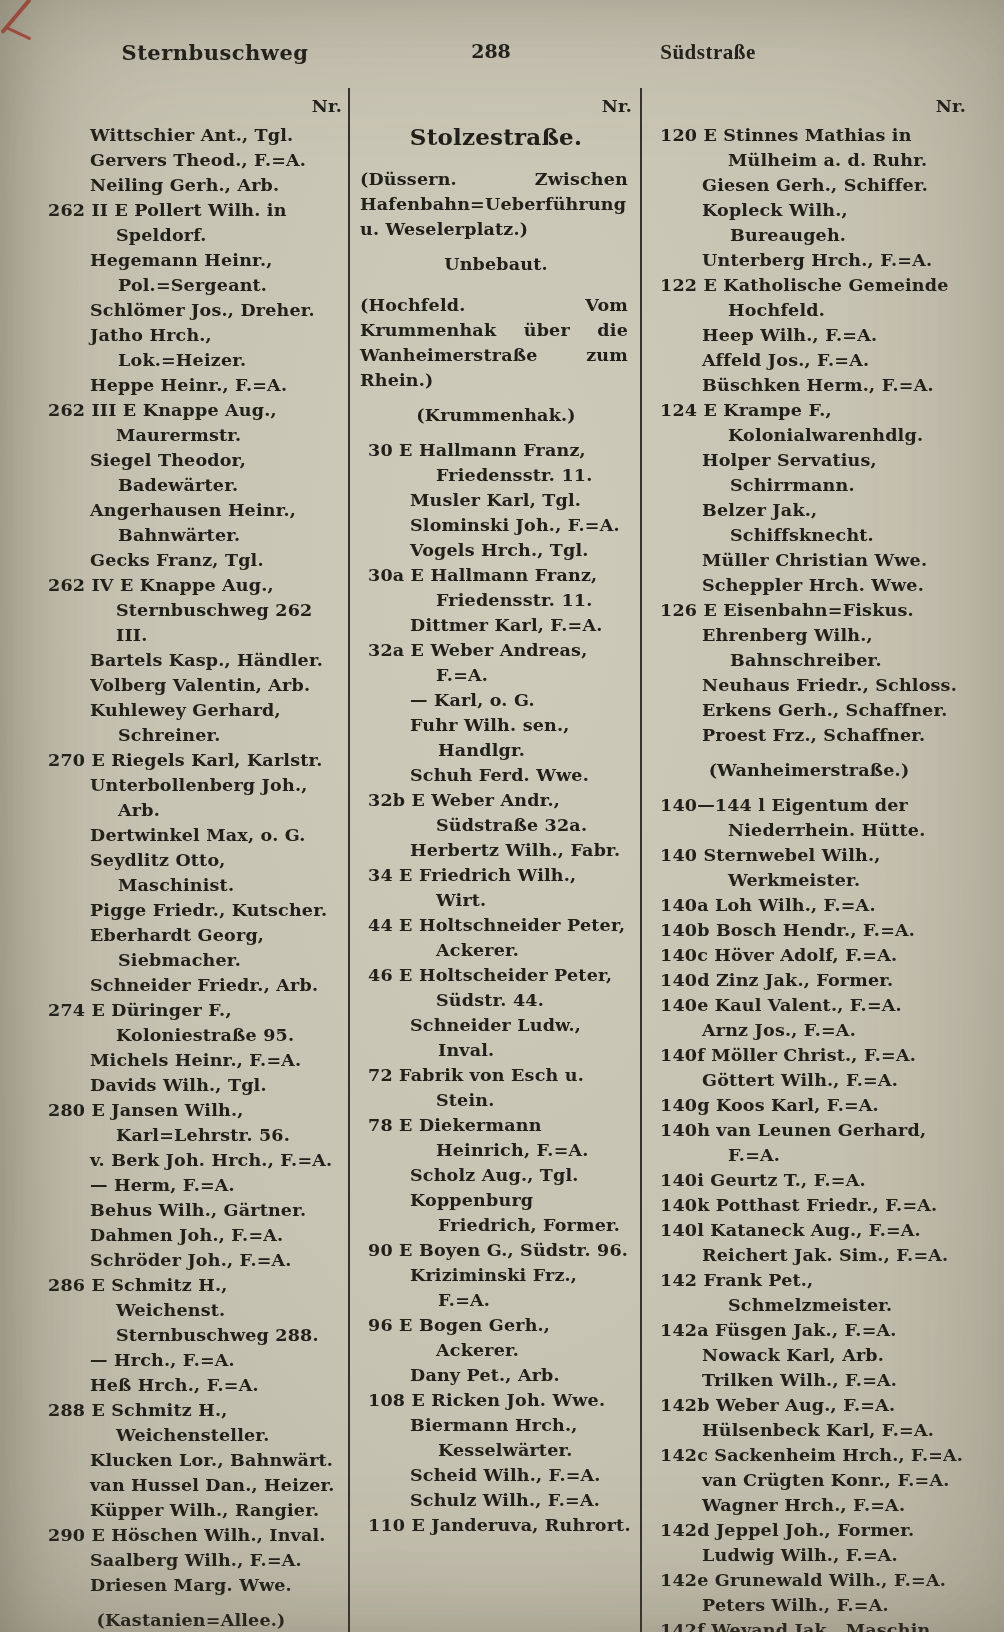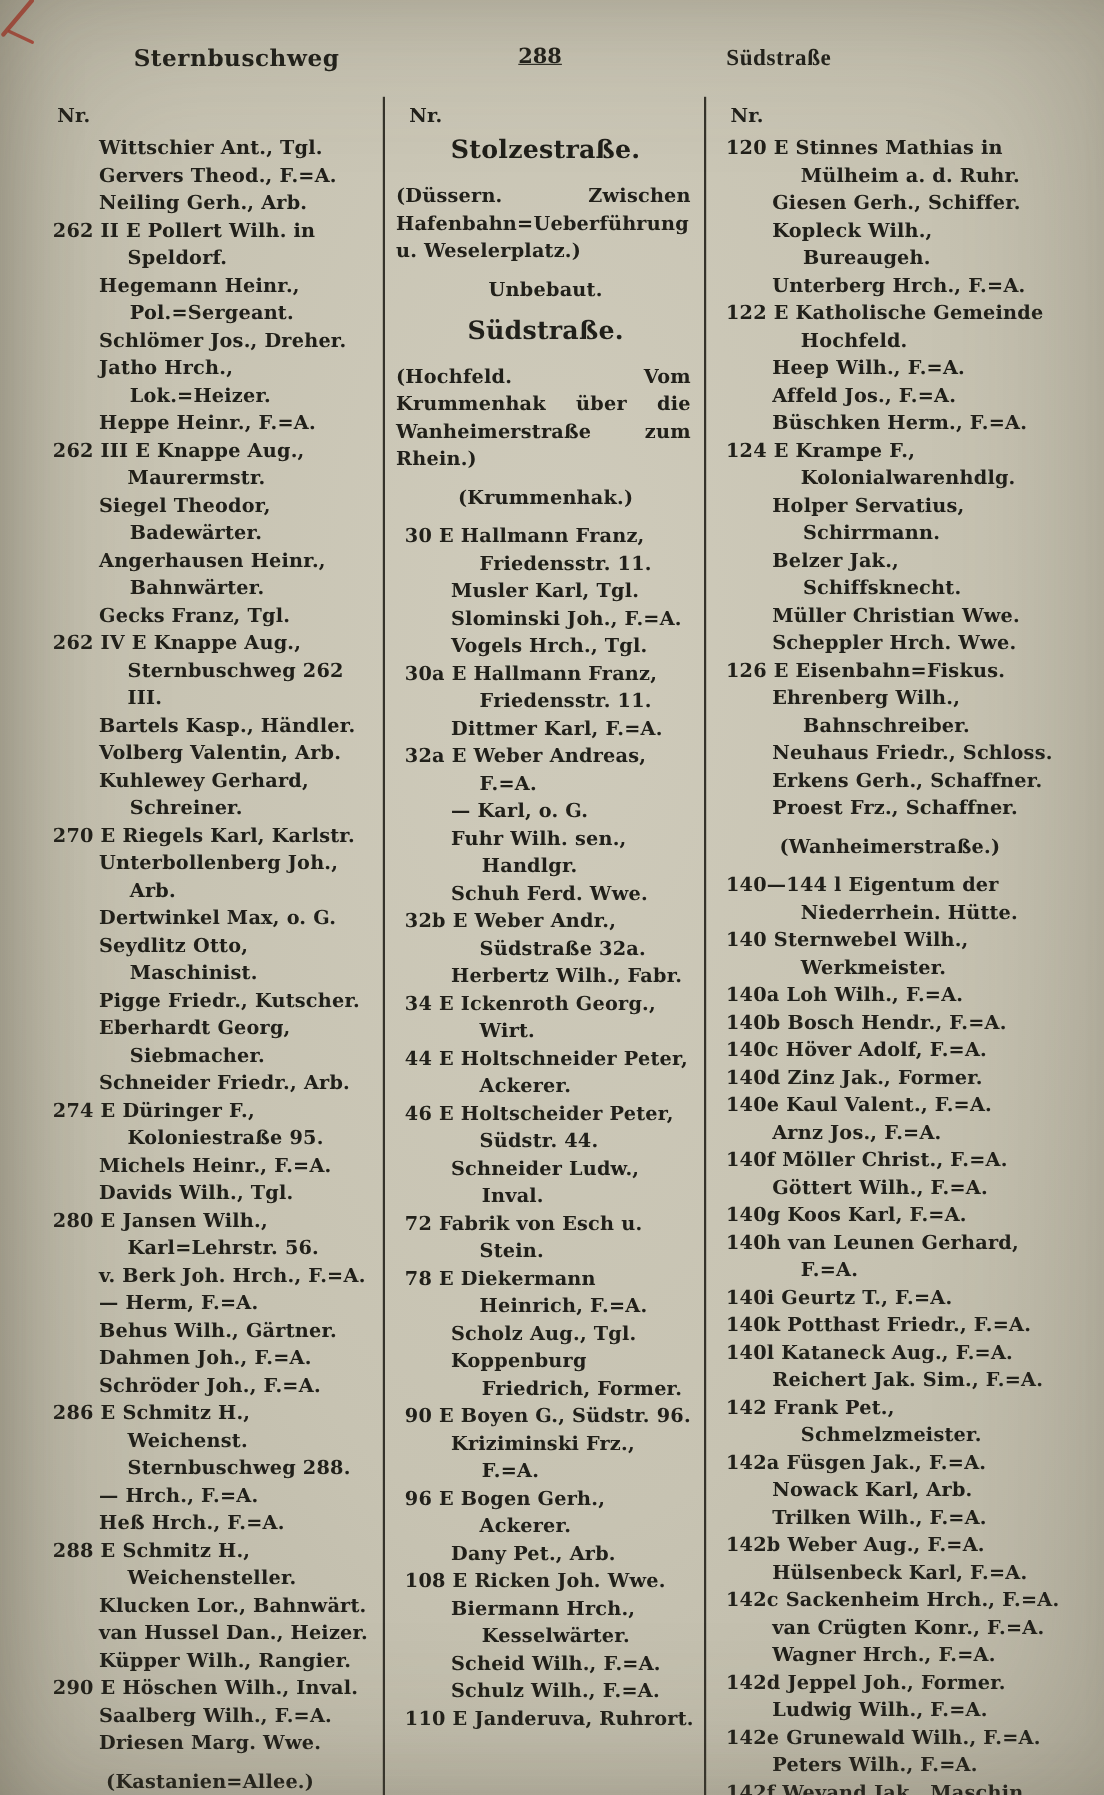--- a/index.html
+++ b/index.html
@@ -14,31 +14,31 @@
     font-weight: 700;
     overflow: hidden;
   }
   .page::after {
     content: "";
     position: absolute; inset: 0; pointer-events: none;
     box-shadow: inset 0 0 150px rgba(82,76,60,.30), inset 30px 0 70px -30px rgba(82,76,60,.35);
   }
   .running-head { position: absolute; top: 40px; left: 0; width: 100%; height: 28px; }
   .head-left  { position: absolute; left: 100px; width: 230px; text-align: center; font-size: 21px; letter-spacing: .5px; }
-  .head-center{ position: absolute; left: 438px; width: 106px; text-align: center; font-size: 19px; text-decoration: underline; }
+  .head-center{ position: absolute; left: 438px; width: 106px; text-align: center; font-size: 19px; }
   .head-right { position: absolute; left: 623px; width: 170px; text-align: center; font-size: 21px; letter-spacing: .5px; font-family: Liberation Serif, serif; }
   .rule { position: absolute; top: 88px; bottom: 0; width: 2px; background: #35332b; }
   .rule-1 { left: 348px; }
   .rule-2 { left: 640px; }
   .col { position: absolute; top: 94px; }
   .col-1 { left: 40px;  width: 302px; }
   .col-2 { left: 360px; width: 272px; }
   .col-3 { left: 652px; width: 314px; }
   .line { font-size: 17.5px; line-height: 25px; letter-spacing: .2px; }
-  .nr-label { padding-left: 12px; margin-bottom: 4px; }
+  .nr-label { padding-left: 12px; margin-bottom: 4px; text-align: right; }
   .entry { padding-left: 76px; text-indent: -68px; }
   .sub   { padding-left: 78px; text-indent: -28px; }
   .street{ text-align: center; font-size: 23px; line-height: 28px; margin: 2px 0; text-indent: 0; }
   .note  { margin: 16px 4px 8px 0; text-align: justify; text-indent: 0; }
   .center{ text-align: center; margin: 10px 0; text-indent: 0; }
   .num { white-space: nowrap; }
   .scan-mark { position: absolute; background: #b8392b; opacity: .85; border-radius: 2px; }
   .mark-a { left: -6px; top: 14px; width: 44px; height: 4px; transform: rotate(-50deg); }
   .mark-b { left: 6px;  top: 32px; width: 26px; height: 3px; transform: rotate(25deg); }
 </style>
@@ -102,36 +102,35 @@
       <div class="line entry"><span class="num">290 E</span> <span>Höschen Wilh., Inval.</span></div>
       <div class="line sub"><span>Saalberg Wilh., F.=A.</span></div>
       <div class="line sub"><span>Driesen Marg. Wwe.</span></div>
       <div class="line center"><span>(Kastanien=Allee.)</span></div>
     </section>
   <section class="col col-2">
       <div class="line nr-label">Nr.</div>
       <div class="line street"><span>Stolzestraße.</span></div>
       <div class="line note"><span>(Düssern. Zwischen Hafenbahn=Ueberführung u. Weselerplatz.)</span></div>
       <div class="line center"><span>Unbebaut.</span></div>
-      <div class="line street"><span>Südstraße.</span></div>
       <div class="line note"><span>(Hochfeld. Vom Krummenhak über die Wanheimerstraße zum Rhein.)</span></div>
       <div class="line center"><span>(Krummenhak.)</span></div>
       <div class="line entry"><span class="num">30 E</span> <span>Hallmann Franz, Friedensstr. 11.</span></div>
       <div class="line sub"><span>Musler Karl, Tgl.</span></div>
       <div class="line sub"><span>Slominski Joh., F.=A.</span></div>
       <div class="line sub"><span>Vogels Hrch., Tgl.</span></div>
       <div class="line entry"><span class="num">30a E</span> <span>Hallmann Franz, Friedensstr. 11.</span></div>
       <div class="line sub"><span>Dittmer Karl, F.=A.</span></div>
       <div class="line entry"><span class="num">32a E</span> <span>Weber Andreas, F.=A.</span></div>
       <div class="line sub"><span>— Karl, o. G.</span></div>
       <div class="line sub"><span>Fuhr Wilh. sen., Handlgr.</span></div>
       <div class="line sub"><span>Schuh Ferd. Wwe.</span></div>
       <div class="line entry"><span class="num">32b E</span> <span>Weber Andr., Südstraße 32a.</span></div>
       <div class="line sub"><span>Herbertz Wilh., Fabr.</span></div>
-      <div class="line entry"><span class="num">34 E</span> <span>Ickenroth Georg., Wirt.</span></div>
+      <div class="line entry"><span class="num">34 E</span> <span>Friedrich Wilh., Wirt.</span></div>
       <div class="line entry"><span class="num">44 E</span> <span>Holtschneider Peter, Ackerer.</span></div>
       <div class="line entry"><span class="num">46 E</span> <span>Holtscheider Peter, Südstr. 44.</span></div>
       <div class="line sub"><span>Schneider Ludw., Inval.</span></div>
       <div class="line entry"><span class="num">72</span> <span>Fabrik von Esch u. Stein.</span></div>
       <div class="line entry"><span class="num">78 E</span> <span>Diekermann Heinrich, F.=A.</span></div>
       <div class="line sub"><span>Scholz Aug., Tgl.</span></div>
       <div class="line sub"><span>Koppenburg Friedrich, Former.</span></div>
       <div class="line entry"><span class="num">90 E</span> <span>Boyen G., Südstr. 96.</span></div>
       <div class="line sub"><span>Kriziminski Frz., F.=A.</span></div>
       <div class="line entry"><span class="num">96 E</span> <span>Bogen Gerh., Ackerer.</span></div>

